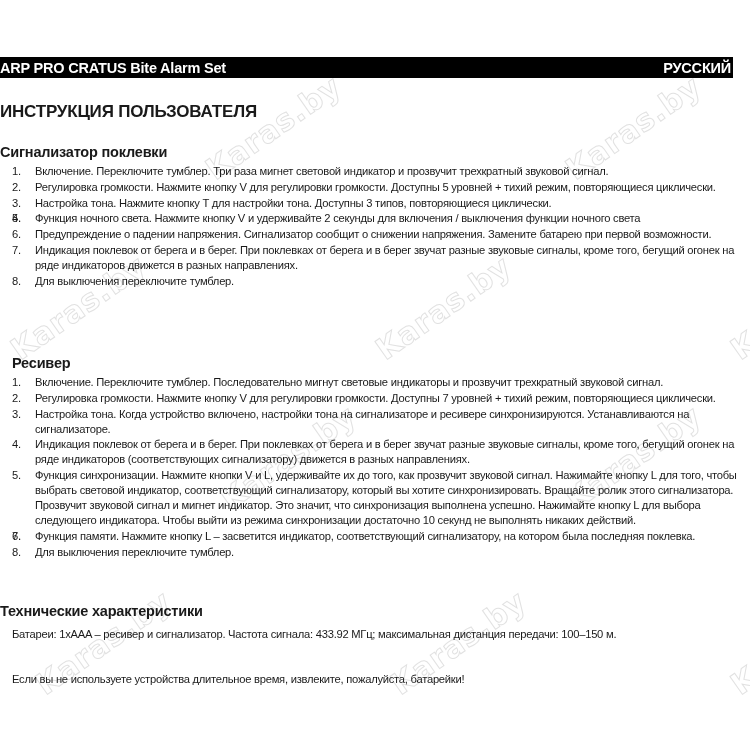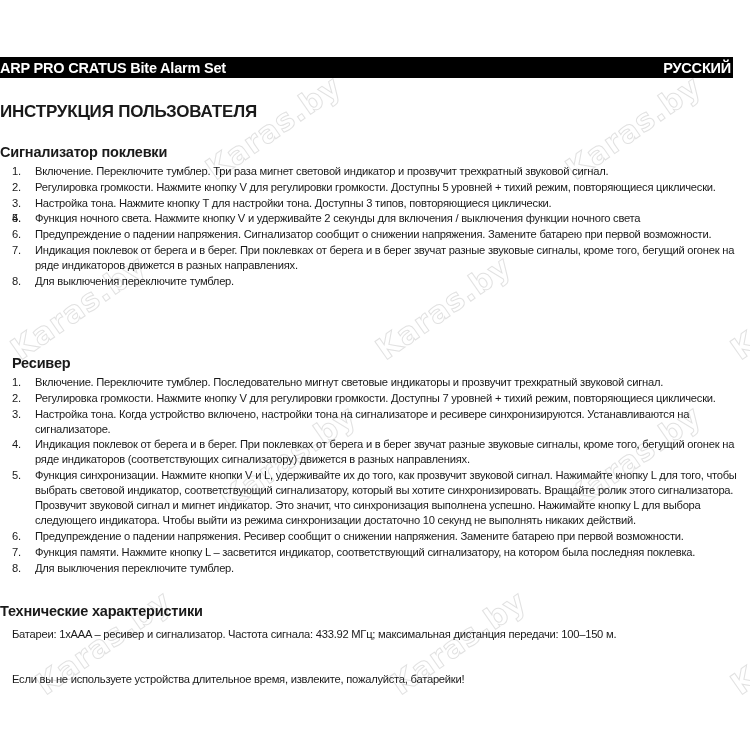--- a/index.html
+++ b/index.html
@@ -145,21 +145,21 @@
     <li><span class="num">8.</span><span>Для выключения переключите тумблер.</span></li>
   </ol>
 
   <h2 class="section-title" style="top:255px;padding-left:12px;">Ресивер</h2>
   <ol class="items" style="top:275px;">
     <li><span class="num">1.</span><span>Включение. Переключите тумблер. Последовательно мигнут световые индикаторы и прозвучит трехкратный звуковой сигнал.</span></li>
     <li><span class="num">2.</span><span>Регулировка громкости. Нажмите кнопку V для регулировки громкости. Доступны 7 уровней + тихий режим, повторяющиеся циклически.</span></li>
     <li><span class="num">3.</span><span>Настройка тона. Когда устройство включено, настройки тона на сигнализаторе и ресивере синхронизируются. Устанавливаются на сигнализаторе.</span></li>
     <li><span class="num">4.</span><span>Индикация поклевок от берега и в берег. При поклевках от берега и в берег звучат разные звуковые сигналы, кроме того, бегущий огонек на ряде индикаторов (соответствующих сигнализатору) движется в разных направлениях.</span></li>
     <li><span class="num">5.</span><span>Функция синхронизации. Нажмите кнопки V и L, удерживайте их до того, как прозвучит звуковой сигнал. Нажимайте кнопку L для того, чтобы выбрать световой индикатор, соответствующий сигнализатору, который вы хотите синхронизировать. Вращайте ролик этого сигнализатора. Прозвучит звуковой сигнал и мигнет индикатор. Это значит, что синхронизация выполнена успешно. Нажимайте кнопку L для выбора следующего индикатора. Чтобы выйти из режима синхронизации достаточно 10 секунд не выполнять никаких действий.</span></li>
-    <li><span class="num">6.</span><span>Предупреждение о падении напряжения. Ресивер сообщит о снижении напряжения. Замените батарею при первой возможности.</span></li>
+    <li><span class="num">6.</span></li>
     <li><span class="num">7.</span><span>Функция памяти. Нажмите кнопку L – засветится индикатор, соответствующий сигнализатору, на котором была последняя поклевка.</span></li>
     <li><span class="num">8.</span><span>Для выключения переключите тумблер.</span></li>
   </ol>
 
   <h2 class="section-title" style="top:503px;">Технические характеристики</h2>
   <div class="plain" style="top:527px;">Батареи: 1хAAA – ресивер и сигнализатор. Частота сигнала: 433.92 МГц; максимальная дистанция передачи: 100–150 м.</div>
   <div class="plain" style="top:532px;margin-top:40px;">Если вы не используете устройства длительное время, извлеките, пожалуйста, батарейки!</div>
 </div>
 
 </body></html>

